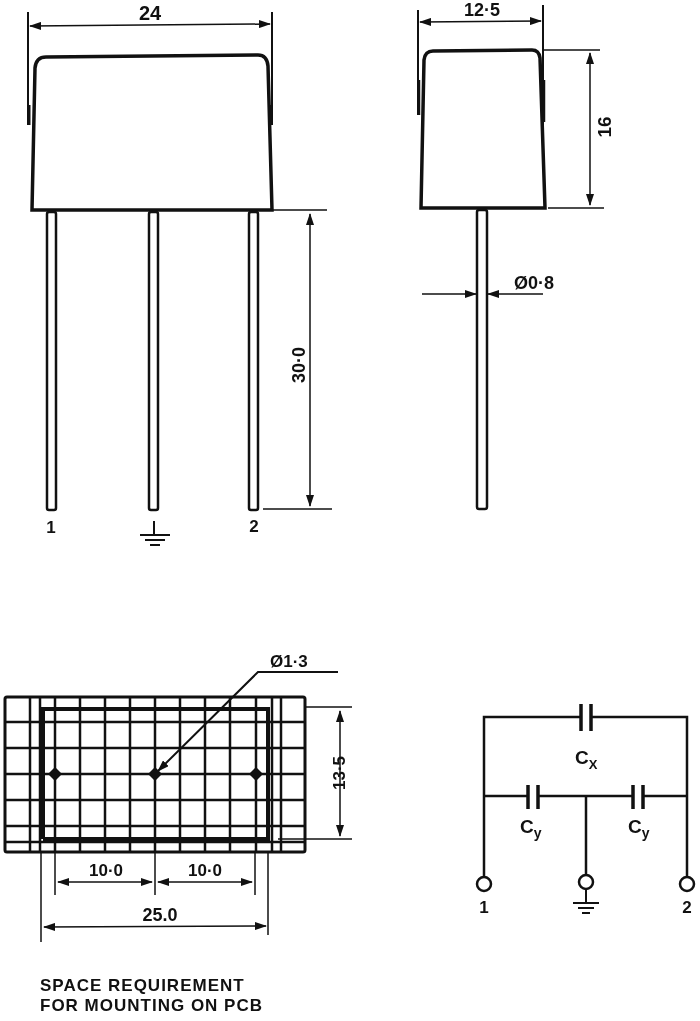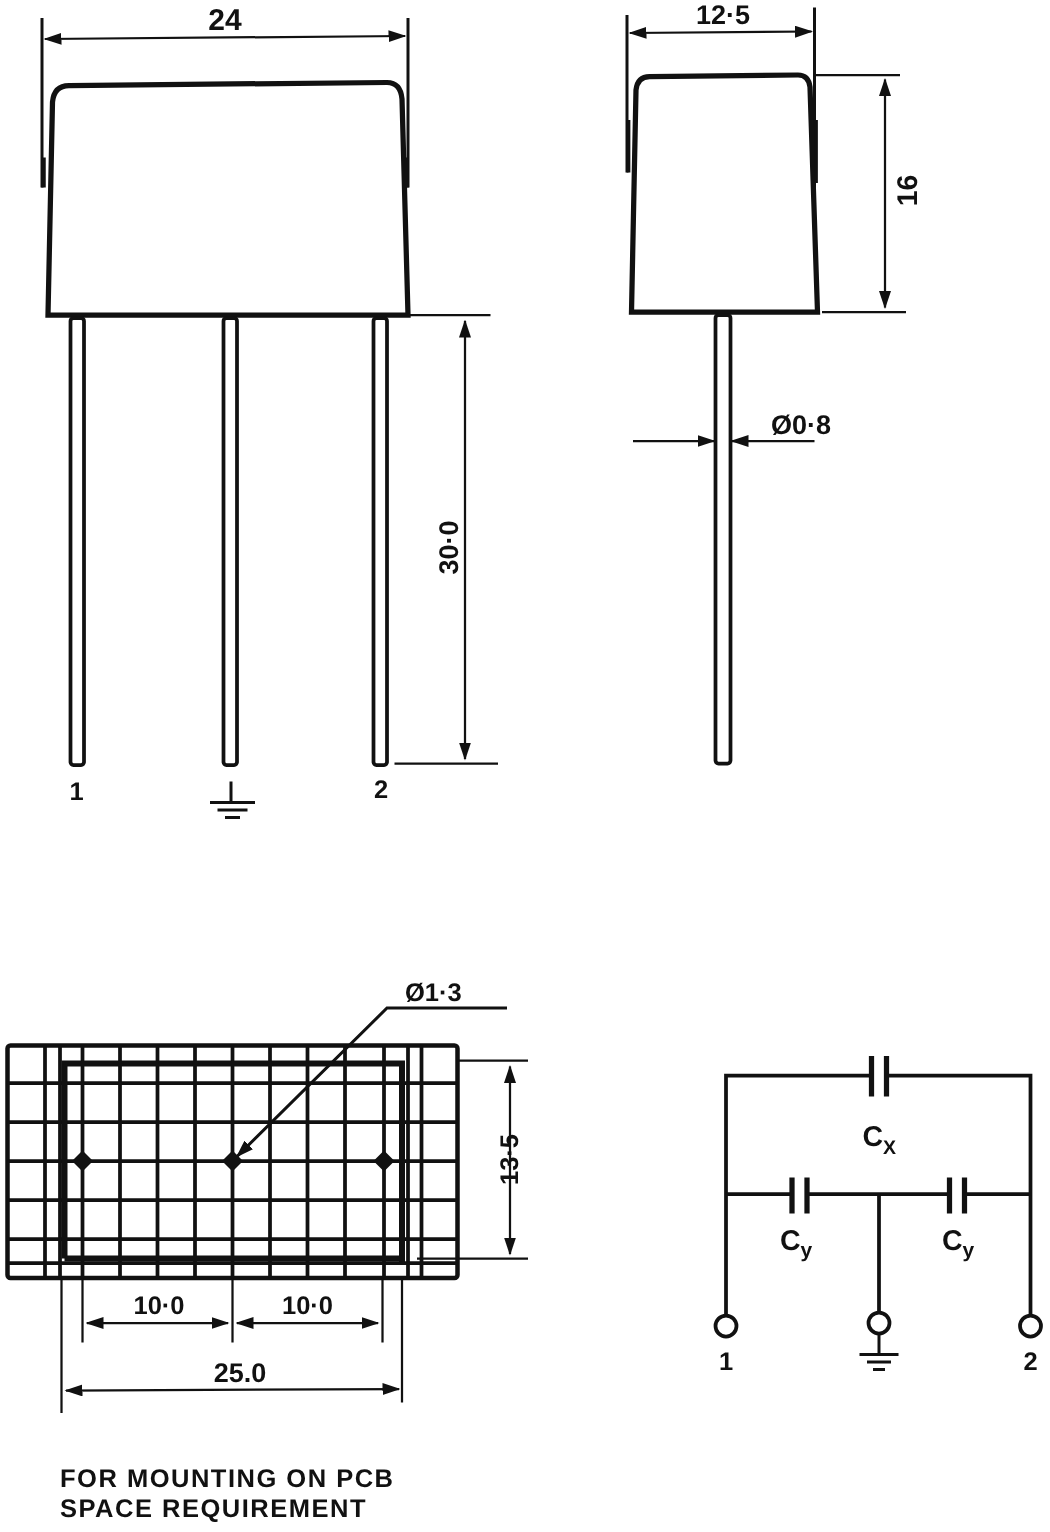--- a/index.html
+++ b/index.html
@@ -159,15 +159,15 @@
     </g>
   </g>
   <text class="lbl" x="575" y="764" font-size="19"><tspan>C</tspan><tspan font-size="13" dy="5">X</tspan></text>
   <text class="lbl" x="520" y="833" font-size="19"><tspan>C</tspan><tspan font-size="14" dy="5">y</tspan></text>
   <text class="lbl" x="628" y="833" font-size="19"><tspan>C</tspan><tspan font-size="14" dy="5">y</tspan></text>
   <text class="lbl" x="484" y="913" font-size="17" text-anchor="middle">1</text>
   <text class="lbl" x="687" y="913" font-size="17" text-anchor="middle">2</text>
 </svg>
 
 <div class="caption">
+  <div>SPACE REQUIREMENT</div>
   <div>FOR MOUNTING ON PCB</div>
-  <div>SPACE REQUIREMENT</div>
 </div>
 
 </body></html>

